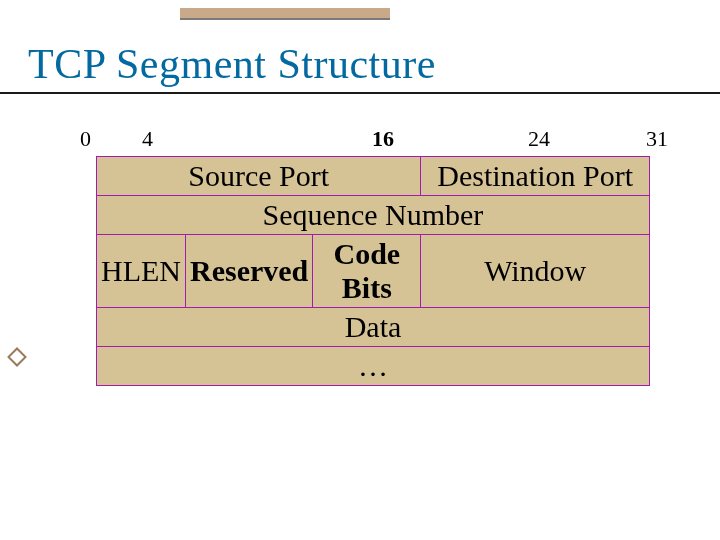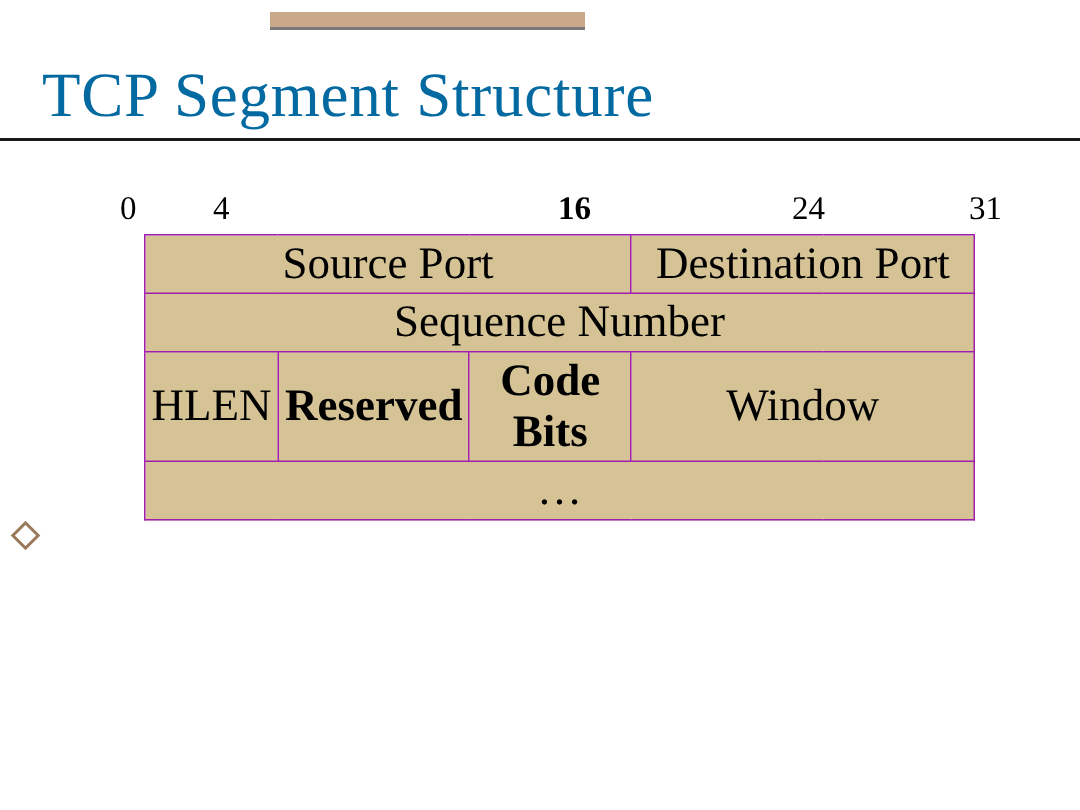--- a/index.html
+++ b/index.html
@@ -118,19 +118,22 @@
     <tr>
       <td colspan="5">Sequence Number</td>
     </tr>
     <tr>
       <td class="smaller">HLEN</td>
       <td class="small">Reserved</td>
       <td class="small">Code Bits</td>
       <td colspan="2">Window</td>
     </tr>
     <tr>
+      <td colspan="5">Data</td>
+    </tr>
+    <tr>
       <td colspan="5">…</td>
     </tr>
   </tbody>
     </table>
 </div>
 
 <div class="bullet"></div>
 
 </body></html>

